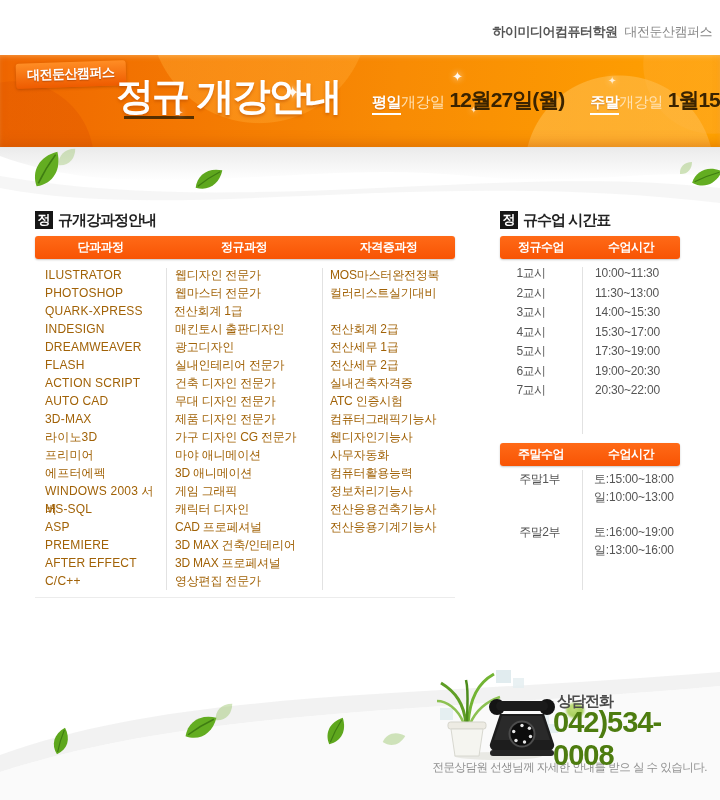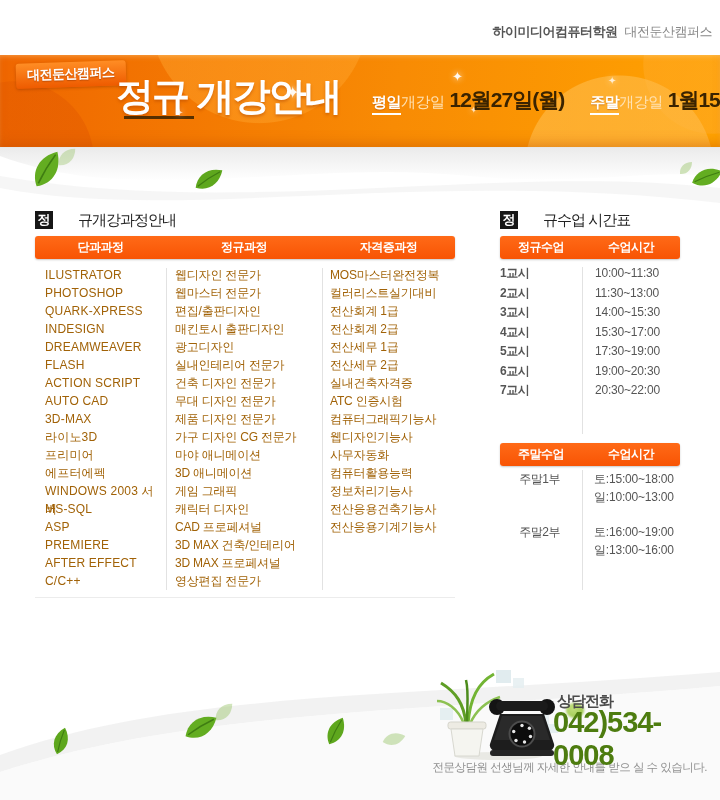--- a/index.html
+++ b/index.html
@@ -49,21 +49,21 @@
   .wave-bottom { top:660px; height:140px; }
 
   
   .leaf { position:absolute; pointer-events:none; }
   .leaf svg { display:block; }
 
   
   .sec-title { position:absolute; height:20px; display:flex; align-items:center; }
   .black-badge { display:inline-block; width:18px; height:18px; background:#161616; color:#fff;
     font-size:13px; font-weight:bold; text-align:center; line-height:18px; margin-right:5px; }
-  .sec-title .t { font-size:15px; font-weight:normal; color:#222; letter-spacing:-1px;margin-left:20px; }
+  .sec-title .t { font-size:15px; font-weight:bold; color:#222; letter-spacing:-1px; }
 
   
   .obar { position:absolute; height:23px; background:linear-gradient(180deg,#ff6a17,#f85404);
     border-radius:3px; box-shadow:0 1px 2px rgba(0,0,0,.22); display:flex; }
   .obar span { font-size:12px; font-weight:bold; color:#fff; text-align:center; line-height:23px; letter-spacing:-0.5px; }
   .course-hdr { left:35px; top:236px; width:420px; }
   .course-hdr .h0 { width:131px; } .course-hdr .h1 { width:156px; } .course-hdr .h2 { width:133px; }
   .reg-hdr { left:500px; top:236px; width:180px; }
   .wk-hdr  { left:500px; top:443px; width:180px; }
   .reg-hdr .h0, .wk-hdr .h0 { width:82px; }
@@ -76,21 +76,21 @@
   .course-row .c1 { width:156px; padding-left:9px; }
   .course-row .c2 { width:133px; padding-left:8px; }
   .vsep { position:absolute; width:1px; background:#e2e2e2; }
   .course-body .s1 { left:131px; top:2px; height:322px; }
   .course-body .s2 { left:287px; top:2px; height:322px; }
   .course-bottom { position:absolute; left:35px; top:597px; width:420px; height:1px; background:#ececec; }
 
   
   .reg-body { position:absolute; left:500px; top:264px; width:180px; height:170px; }
   .reg-row { display:flex; height:19.5px; line-height:19.5px; font-size:12px; color:#555; }
-  .reg-row .p { width:82px; text-align:left; padding-right:20px; letter-spacing:-0.5px;font-weight:bold; }
+  .reg-row .p { width:82px; text-align:center; padding-right:20px; letter-spacing:-0.5px; }
   .reg-row .t { width:98px; padding-left:13px; letter-spacing:-0.2px; }
   .reg-body .s1 { left:82px; top:3px; height:167px; }
 
   
   .wk-body { position:absolute; left:500px; top:470px; width:180px; height:122px; }
   .wk-row { display:flex; margin-bottom:17px; }
   .wk-row .p { width:82px; text-align:right; padding-right:22px; font-size:12px; color:#555;
     line-height:18px; letter-spacing:-0.5px; }
   .wk-times { width:98px; padding-left:12px; font-size:12px; color:#555; line-height:18px; letter-spacing:-0.2px; }
   .wk-times span { display:block; }
@@ -231,21 +231,20 @@
           <span class="c1">웹디자인 전문가</span>
           <span class="c2">MOS마스터완전정복</span>
         </div>
         <div class="course-row">
           <span class="c0">PHOTOSHOP</span>
           <span class="c1">웹마스터 전문가</span>
           <span class="c2">컬러리스트실기대비</span>
         </div>
         <div class="course-row">
           <span class="c0">QUARK-XPRESS</span>
-          <span class="c1">편집/출판디자인</span>
           <span class="c2">전산회계 1급</span>
         </div>
         <div class="course-row">
           <span class="c0">INDESIGN</span>
           <span class="c1">매킨토시 출판디자인</span>
           <span class="c2">전산회계 2급</span>
         </div>
         <div class="course-row">
           <span class="c0">DREAMWEAVER</span>
           <span class="c1">광고디자인</span>

